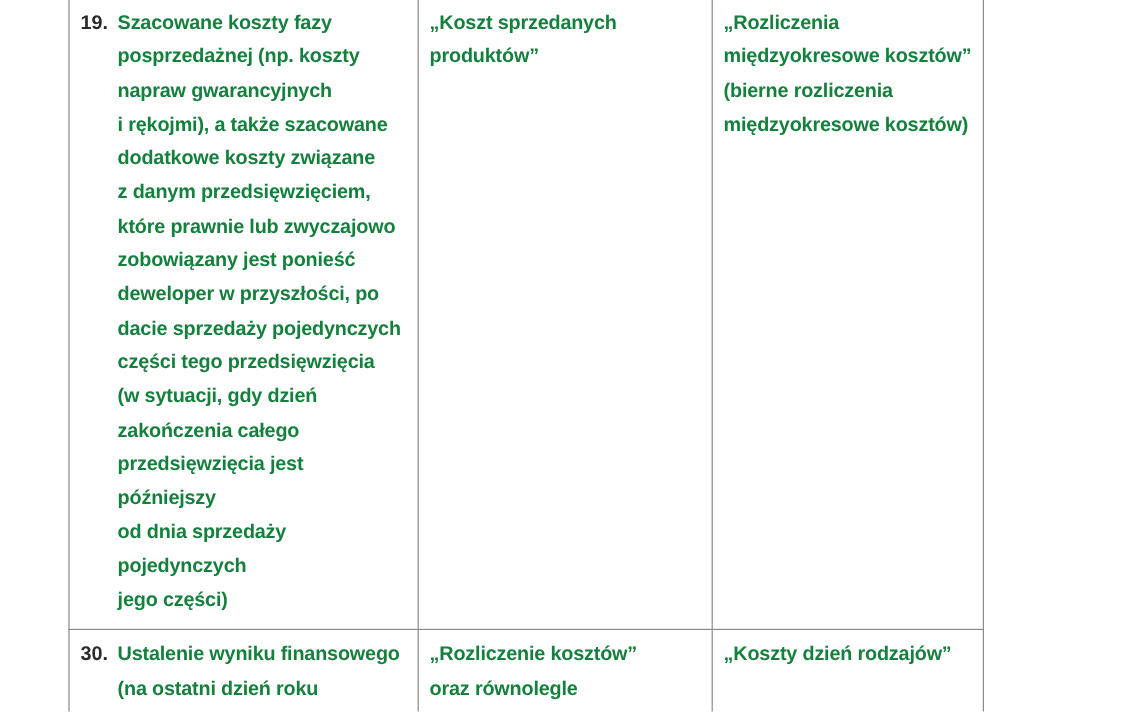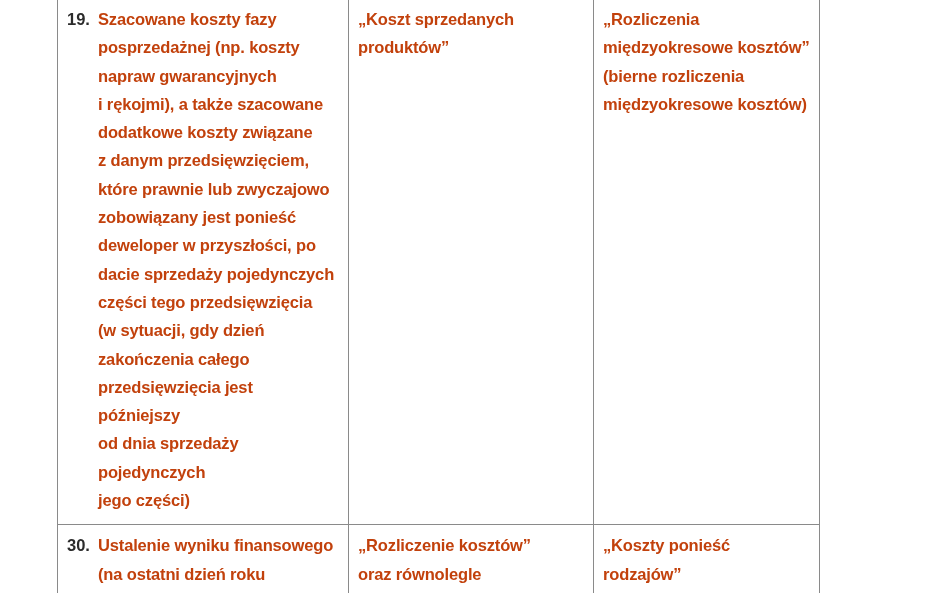--- a/index.html
+++ b/index.html
@@ -49,21 +49,21 @@
   
   col.c1 { width: 291px; }
   col.c2 { width: 245px; }
   col.c3 { width: 226px; }
 
   .cell-text {
     font-size: 16.5px;
     line-height: 28.3px;
     font-weight: 700;
     letter-spacing: -0.15px;
-    color: #c2410c;
+    color: #15803d;
     white-space: pre-line;
   }
 
   
   .numbered {
     position: relative;
     padding-left: 31px;
   }
   .numbered .num {
     position: absolute;
@@ -143,21 +143,21 @@
             </div>
           </td>
           <td>
             <span class="cell-text">„Rozliczenie kosztów”
 oraz równolegle
 „Wynik finansowy”</span>
             
             
           </td>
           <td>
-            <span class="cell-text">„Koszty ponieść rodzajów”</span>
+            <span class="cell-text">„Koszty dzień rodzajów”</span>
             <span class="blank-line"></span>
             <span class="cell-text">„Koszt sprzedanych
 produktów”
 „Koszty sprzedaży”
 „Koszty zarządu”
 „Wynik finansowy”</span>
           </td>
         </tr>
 
       </tbody>

